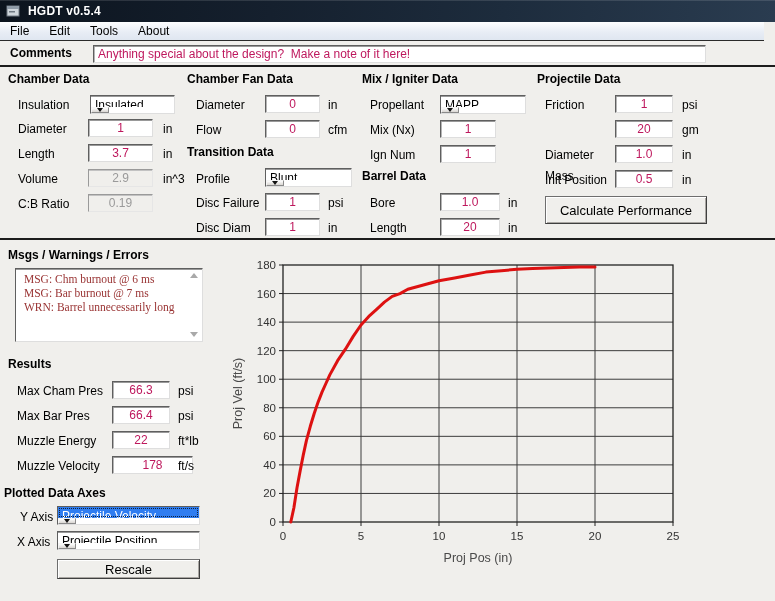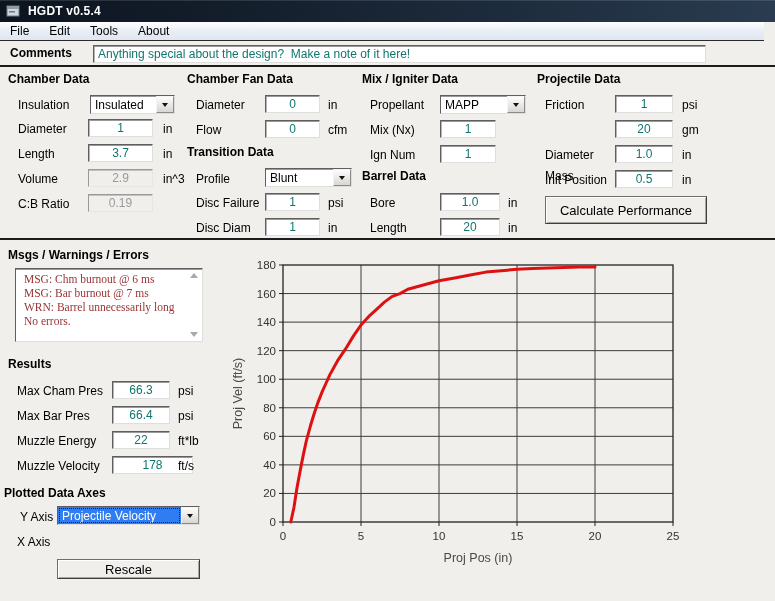--- a/index.html
+++ b/index.html
@@ -20,28 +20,28 @@
   
   .divider{position:absolute;left:0;width:775px;height:2px;background:#1c1c1c;}
   
   .h{position:absolute;font-size:12px;font-weight:bold;white-space:nowrap;}
   .lbl{position:absolute;font-size:12px;white-space:nowrap;}
   .unit{position:absolute;font-size:12px;white-space:nowrap;}
   
   .field{position:absolute;height:18px;box-sizing:border-box;background:#fff;
     border:1px solid;border-color:#5f5f5f #dedede #dedede #5f5f5f;
     box-shadow:inset 0 1px 0 #999,inset 1px 0 0 #b5b5b5;
-    font-family:"Liberation Sans",sans-serif;font-size:12px;text-align:center;padding:0 2px;color:#0f766e;}
+    font-family:"Liberation Sans",sans-serif;font-size:12px;text-align:center;padding:0 2px;color:#be185d;}
   .field.left{text-align:left;padding-left:4px;}
   .field:disabled,.field.disabled{background:#f0efec;color:#9a9a9a;
     border-color:#9a9a9a #e6e6e6 #e6e6e6 #9a9a9a;box-shadow:inset 0 1px 0 #c2c2c2;}
   
   .combo{position:absolute;height:19px;box-sizing:border-box;background:#fff;
     border:1px solid;border-color:#5f5f5f #dedede #dedede #5f5f5f;
-    box-shadow:inset 0 1px 0 #999;display:flex;align-items:stretch;cursor:default;}
+    box-shadow:inset 0 1px 0 #999;display:flex;align-items:stretch;cursor:default;flex-direction:column;}
   .combo .val{flex:1;font-size:12px;line-height:16px;padding:1px 0 0 4px;white-space:nowrap;overflow:hidden;}
   .combo .cbtn{width:16px;background:linear-gradient(#fdfdfd,#d9d6d2);
     border:1px solid #8a8a8a;border-top-color:#f5f5f5;border-left-color:#f5f5f5;
     display:flex;align-items:center;justify-content:center;}
   .arrow{width:0;height:0;border-left:3.5px solid transparent;border-right:3.5px solid transparent;
     border-top:4px solid #111;}
   .combo.selected .val{background:#2f7df0;color:#fff;outline:1px dotted #10213a;outline-offset:-2px;}
   
   .btn3d{position:absolute;box-sizing:border-box;background:#f0efec;
     border:1px solid #6e6e6e;border-right-color:#3f3f3f;border-bottom-color:#3f3f3f;
@@ -166,21 +166,20 @@
   <span class="unit" style="left:682px;top:173px;">in</span>
   <button class="btn3d" style="left:545px;top:196px;width:162px;height:28px;">Calculate Performance</button>
 
   <div class="divider" style="top:238px;"></div>
 
   <span class="h" style="left:8px;top:248px;">Msgs / Warnings / Errors</span>
   <div class="msgbox" style="left:15px;top:268px;width:188px;height:74px;color:#993333;">
     <div class="line">MSG: Chm burnout @ 6 ms</div>
     <div class="line">MSG: Bar burnout @ 7 ms</div>
     <div class="line">WRN: Barrel unnecessarily long</div>
-    <div class="line">No errors.</div>
     <div class="msg-scroll">
       <span class="tri-up"></span>
       <span class="tri-down"></span>
     </div>
   </div>
 
   <span class="h" style="left:8px;top:357px;">Results</span>
   <span class="lbl" style="left:17px;top:384px;">Max Cham Pres</span>
   <input class="field" readonly="" style="left: 112px; top: 381px; width: 58px;" value="66.3">
   <span class="unit" style="left:178px;top:384px;">psi</span>
@@ -196,20 +195,26 @@
 
   <span class="h" style="left:4px;top:486px;">Plotted Data Axes</span>
   <span class="lbl" style="left:20px;top:510px;">Y Axis</span>
   <div class="combo selected" style="left:57px;top:506px;width:143px;">
     <span class="val">Projectile Velocity</span>
     <span class="cbtn">
         <span class="arrow"></span>
       </span>
   </div>
   <span class="lbl" style="left:17px;top:535px;">X Axis</span>
+  <div class="combo" style="left:57px;top:531px;width:143px;">
+    <span class="val">Projectile Position</span>
+    <span class="cbtn">
+        <span class="arrow"></span>
+      </span>
+  </div>
   <button class="btn3d" style="left:57px;top:559px;width:143px;height:20px;">Rescale</button>
 
   <svg id="chart" class="abs" style="left:228px;top:248px;" width="510" height="335">
       <line x1="133" y1="17" x2="133" y2="274" stroke="#3c3c3c" stroke-width="1"></line>
       <line x1="211" y1="17" x2="211" y2="274" stroke="#3c3c3c" stroke-width="1"></line>
       <line x1="289" y1="17" x2="289" y2="274" stroke="#3c3c3c" stroke-width="1"></line>
       <line x1="367" y1="17" x2="367" y2="274" stroke="#3c3c3c" stroke-width="1"></line>
       <line x1="55" y1="245.44444444444446" x2="445" y2="245.44444444444446" stroke="#3c3c3c" stroke-width="1"></line>
       <line x1="55" y1="216.88888888888889" x2="445" y2="216.88888888888889" stroke="#3c3c3c" stroke-width="1"></line>
       <line x1="55" y1="188.33333333333334" x2="445" y2="188.33333333333334" stroke="#3c3c3c" stroke-width="1"></line>

